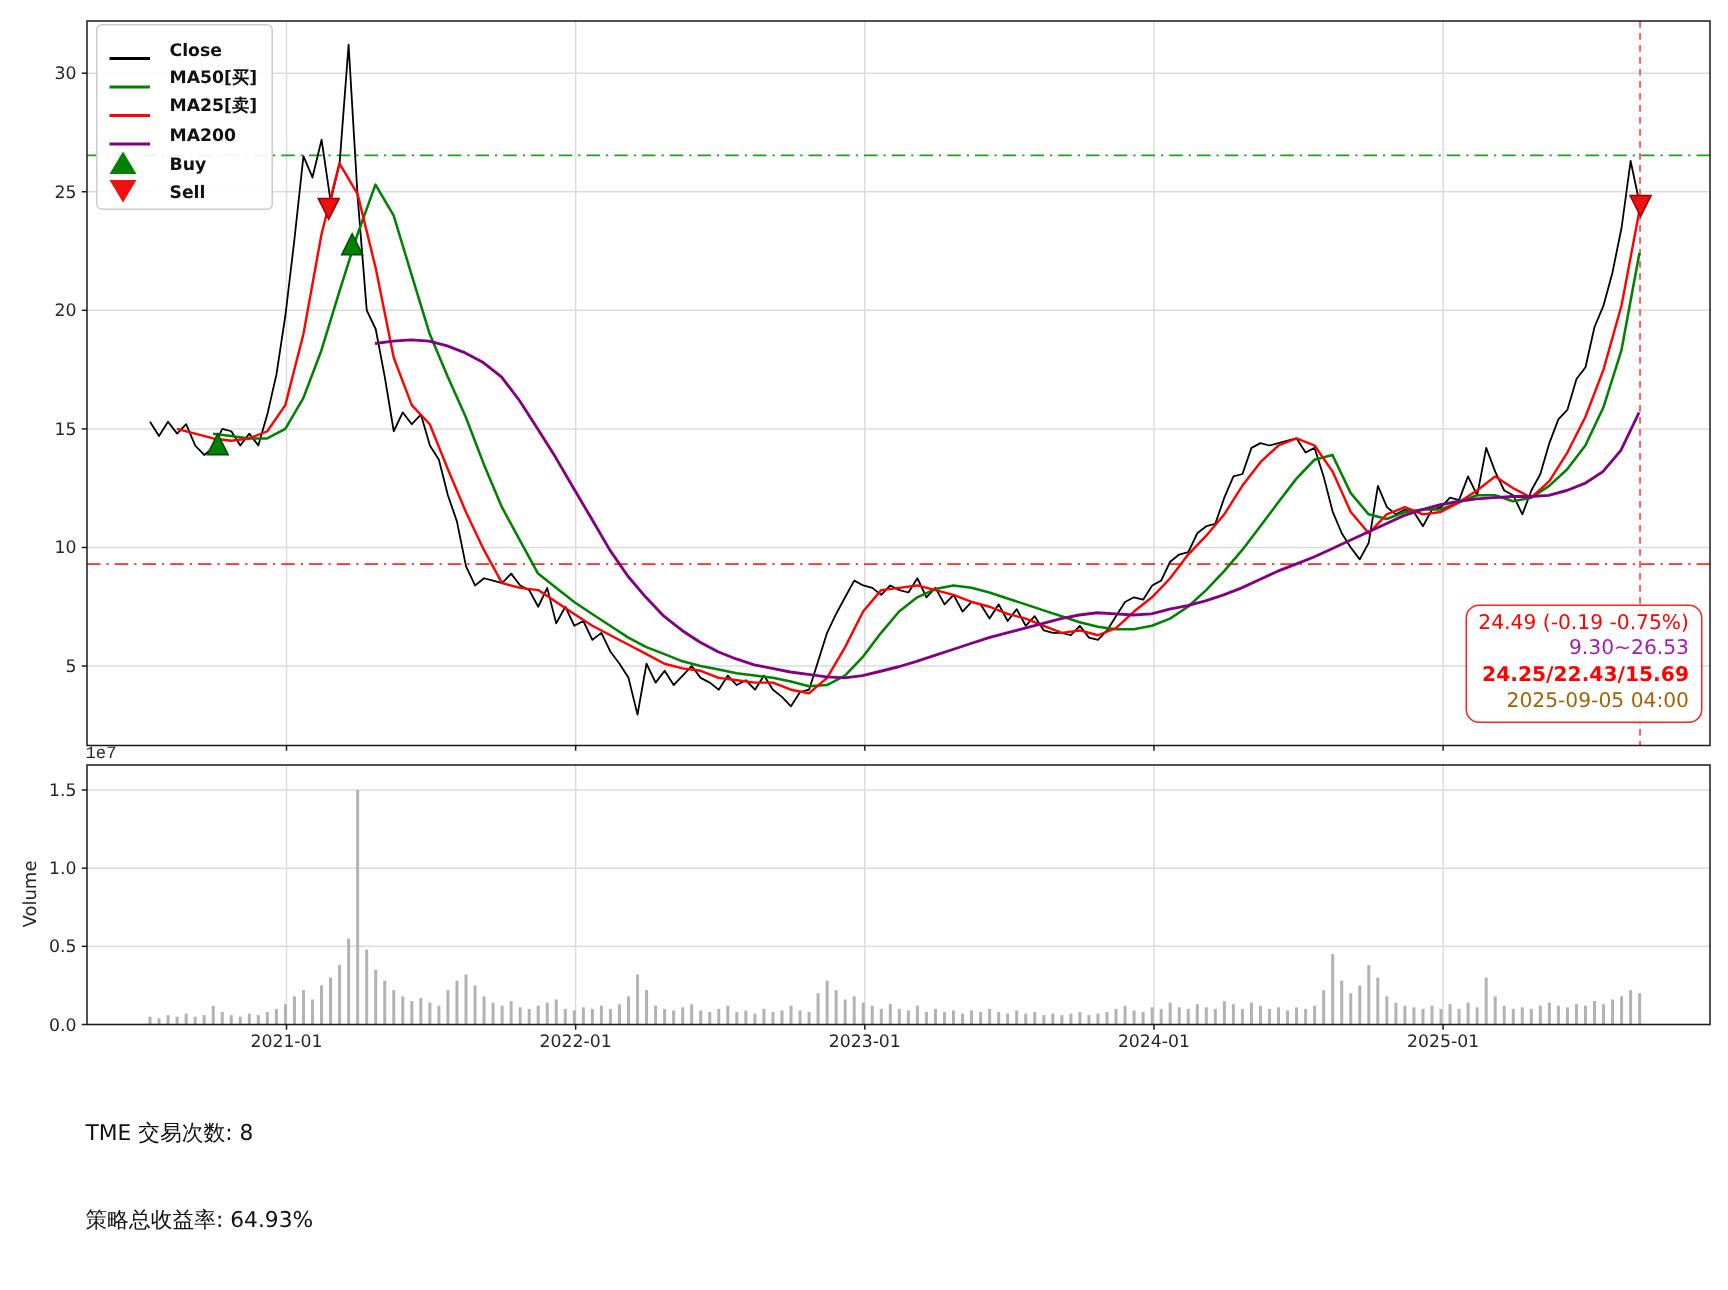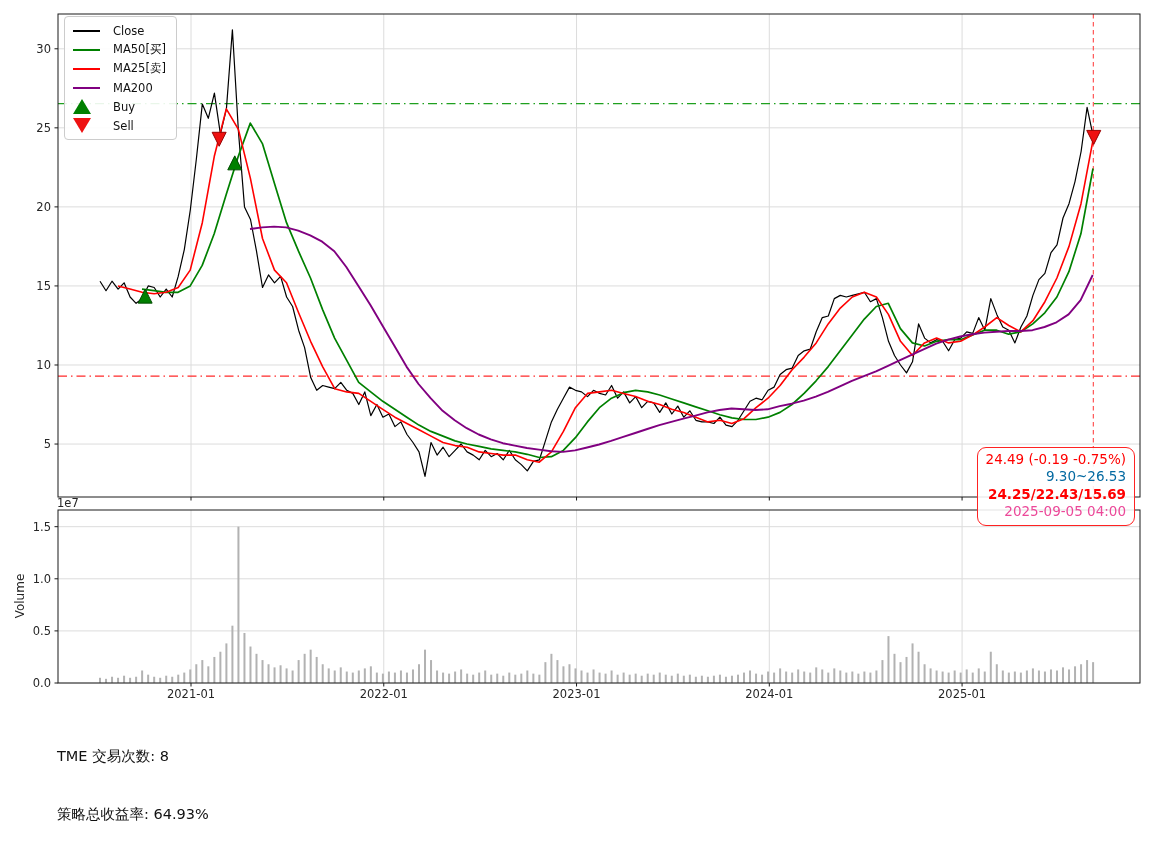--- a/index.html
+++ b/index.html
@@ -1,32 +1,32 @@
 <!DOCTYPE html>
 <html><head>
 <meta charset="utf-8">
 <style>
   html,body{margin:0;padding:0;background:#fff;}
   #figure{position:relative;width:1152px;height:860px;background:#fff;overflow:hidden;
           font-family:"DejaVu Sans","Liberation Sans",sans-serif;color:#1a1a1a;}
   #plot-svg{position:absolute;left:0;top:0;}
   .legend{position:absolute;left:64px;top:16px;background:rgba(255,255,255,0.9);
           border:1px solid #cccccc;border-radius:4px;padding:4px 10px 4px 8px;z-index:5;}
-  .lrow{display:flex;align-items:center;height:19px;}
+  .lrow{display:flex;align-items:flex-end;height:19px;font-weight:bold;}
   .sw-wrap{width:34px;display:flex;justify-content:flex-start;align-items:center;}
   .sw-line{width:27px;height:0;border-top-style:solid;border-top-width:2.5px;}
   .tri-up{width:0;height:0;border-left:9px solid transparent;border-right:9px solid transparent;border-bottom:15px solid #008000;}
   .tri-down{width:0;height:0;border-left:9px solid transparent;border-right:9px solid transparent;border-top:15px solid #ee1111;}
   .ltxt{font-size:11.5px;color:#111;margin-left:6px;white-space:nowrap;}
   .annotation{position:absolute;right:17px;top:403px;border:1.5px solid #ff2222;border-radius:9px;
-              background:rgba(255,255,255,0.88);padding:3px 8px 4px 8px;text-align:right;z-index:5;margin-top:44px;}
+              background:rgba(255,255,255,0.88);padding:3px 8px 4px 8px;text-align:right;z-index:5;}
   .annotation div{font-size:13.5px;line-height:17.4px;white-space:nowrap;}
   .vol-ylabel{position:absolute;left:-26px;top:589px;width:92px;text-align:center;
               transform:rotate(-90deg);font-size:12px;color:#262626;}
-  .scale-label{position:absolute;left:57px;top:496px;font-size:11.5px;color:#262626;}
+  .scale-label{position:absolute;left:57px;top:496px;font-size:11.5px;color:#262626;font-family:Liberation Mono, monospace;}
   .stats{position:absolute;left:57px;top:709px;font-size:14.5px;line-height:19.2px;
          color:#111;white-space:pre;}
 </style>
 </head>
 <body>
 
 <div id="figure">
 
   <svg id="plot-svg" width="1152" height="705">
       <line x1="191.0090860502497" y1="14" x2="191.0090860502497" y2="497" stroke="#dcdcdc" stroke-width="1"></line>
@@ -299,23 +299,23 @@
     <div class="lrow">
       <span class="sw-wrap">
           <span class="tri-down" style="border-top-color: rgb(238, 17, 17);"></span>
         </span>
       <span class="ltxt">Sell</span>
     </div>
   </div>
 
   <div class="annotation">
     <div style="color: rgb(255, 0, 0);">24.49 (-0.19 -0.75%)</div>
-    <div style="color: #0369a1;">9.30~26.53</div>
+    <div style="color: #a21caf;">9.30~26.53</div>
     <div style="color: rgb(255, 0, 0); font-weight: bold;">24.25/22.43/15.69</div>
-    <div style="color: #ec4899;">2025-09-05 04:00</div>
+    <div style="color: #a16207;">2025-09-05 04:00</div>
   </div>
 
   <div class="vol-ylabel">Volume</div>
   <div class="scale-label">1e7</div>
 
   <div class="stats">
     <div>TME 交易次数: 8</div>
     <div>策略总收益率: 64.93%</div>
     
     

